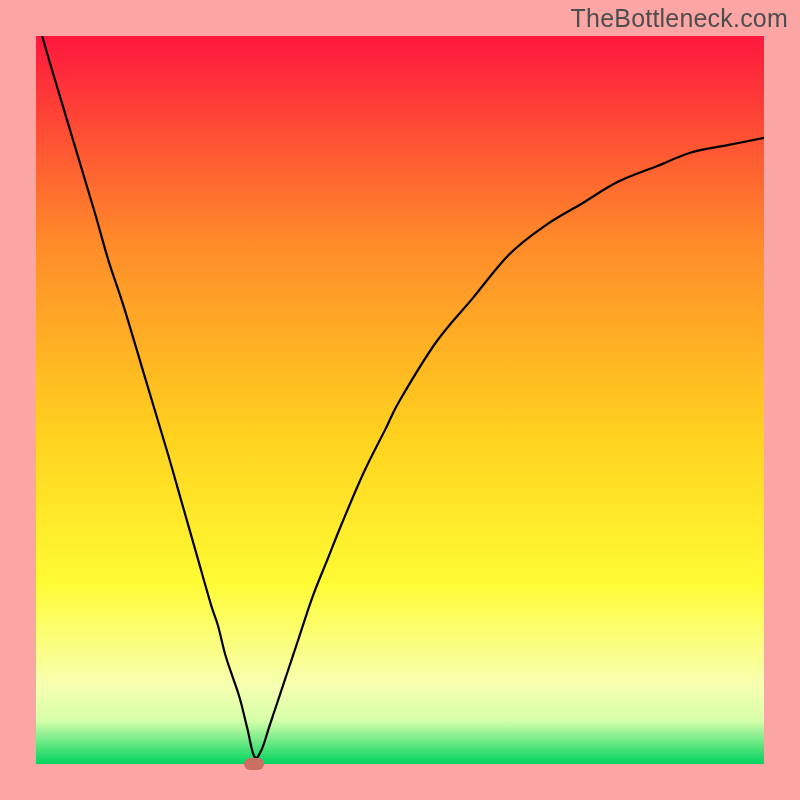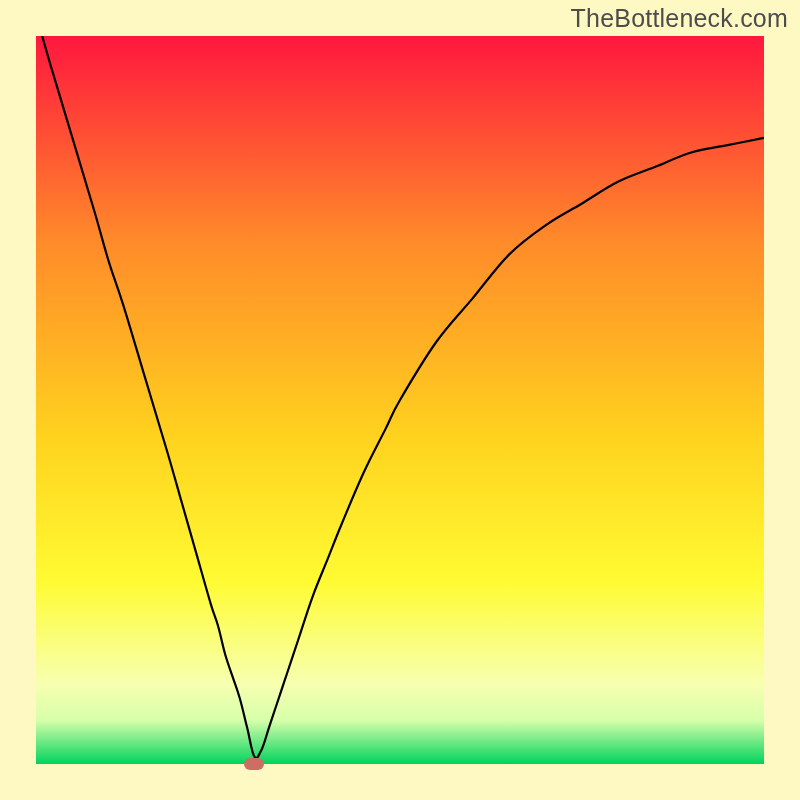--- a/index.html
+++ b/index.html
@@ -7,21 +7,21 @@
     padding: 0;
     width: 800px;
     height: 800px;
     overflow: hidden;
     background: #000;
     font-family: Arial, Helvetica, sans-serif;
   }
   .frame {
     position: absolute;
     inset: 0;
-    background: #fef9c3;
+    background: #fca5a5;
   }
   .plot {
     position: absolute;
     background: #000;
   }
   .gradient-fill {
     position: absolute;
     inset: 0;
   }
   .watermark {

